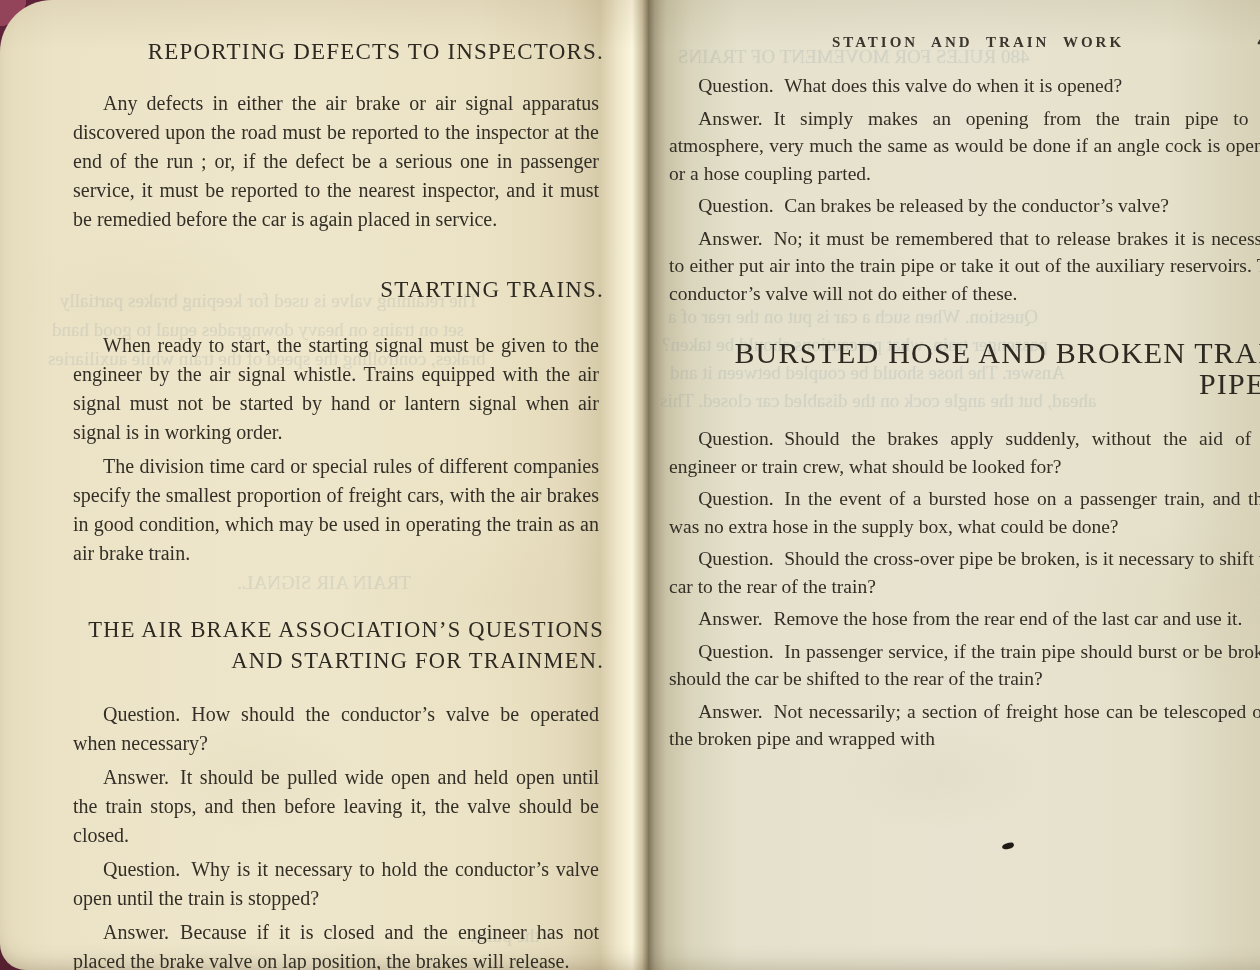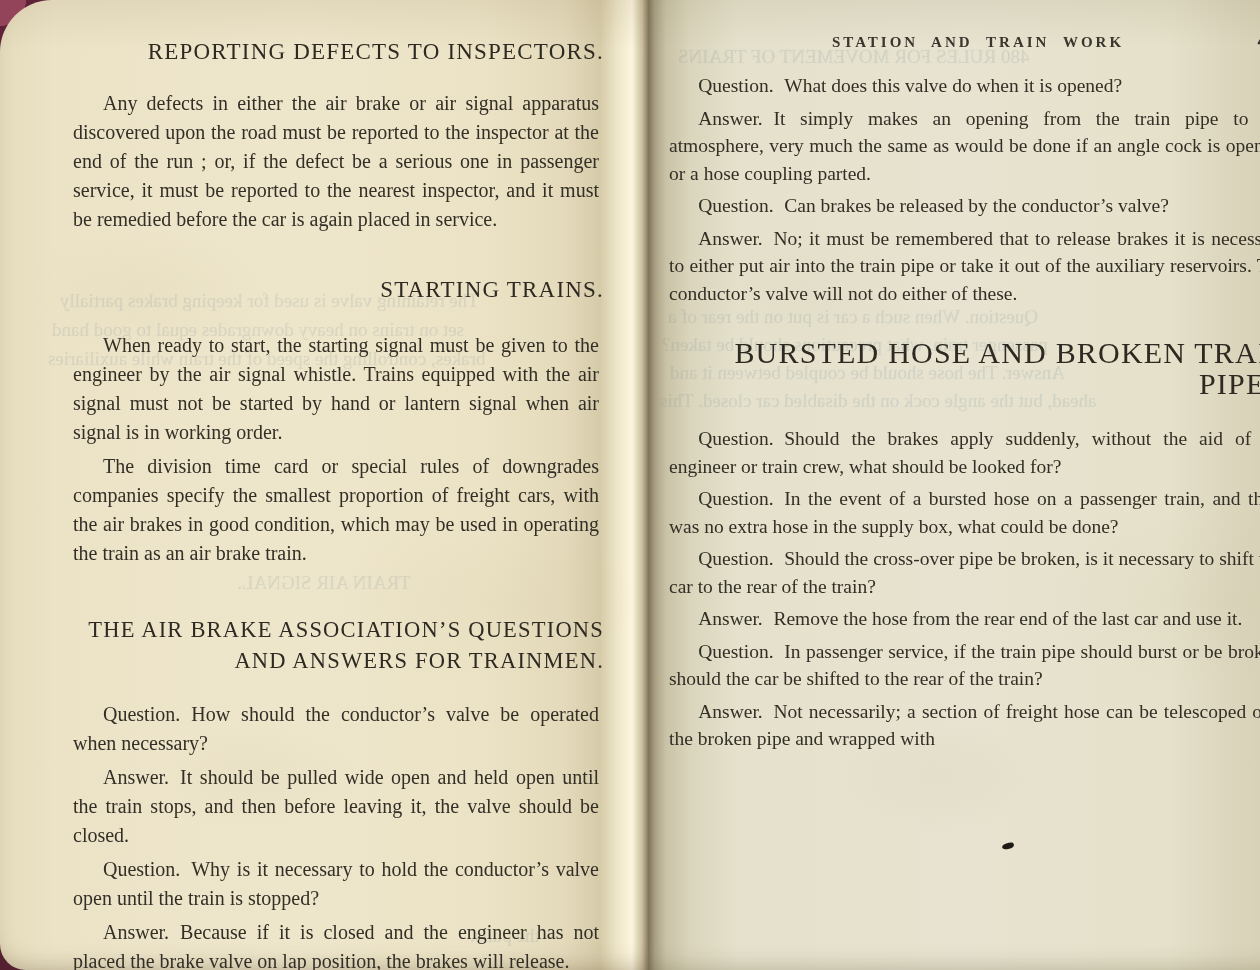--- a/index.html
+++ b/index.html
@@ -161,22 +161,22 @@
         <div class="bleed-line center" style="top: 572px;">TRAIN AIR SIGNAL.</div>
         <div class="bleed-line" style="top: 925px; left: 470px;">the pulls.</div>
       </div>
     <div class="texture"></div>
     <div class="page-inner">
       <div class="page-body" id="left-body">
           <div class="section-heading">REPORTING DEFECTS TO INSPECTORS.</div>
           <p class="para">Any defects in either the air brake or air signal apparatus discovered upon the road must be reported to the inspector at the end of the run ; or, if the defect be a serious one in passenger service, it must be reported to the nearest inspector, and it must be remedied before the car is again placed in service.</p>
           <div class="section-heading gap-large">STARTING TRAINS.</div>
           <p class="para">When ready to start, the starting signal must be given to the engineer by the air signal whistle.  Trains equipped with the air signal must not be started by hand or lantern signal when air signal is in working order.</p>
-          <p class="para">The division time card or special rules of downgrades companies specify the smallest proportion of freight cars, with the air brakes in good condition, which may be used in operating the train as an air brake train.</p>
-          <div class="section-heading two-line">THE AIR BRAKE ASSOCIATION’S QUESTIONS AND ANSWERS FOR TRAINMEN.</div>
+          <p class="para">The division time card or special rules of different companies specify the smallest proportion of freight cars, with the air brakes in good condition, which may be used in operating the train as an air brake train.</p>
+          <div class="section-heading two-line">THE AIR BRAKE ASSOCIATION’S QUESTIONS AND STARTING FOR TRAINMEN.</div>
           <p class="qa"><span class="qa-label">Question.</span>How should the conductor’s valve be operated when necessary?</p>
           <p class="qa"><span class="qa-label">Answer.</span>It should be pulled wide open and held open until the train stops, and then before leaving it, the valve should be closed.</p>
           <p class="qa"><span class="qa-label">Question.</span>Why is it necessary to hold the conductor’s valve open until the train is stopped?</p>
           <p class="qa"><span class="qa-label">Answer.</span>Because if it is closed and the engineer has not placed the brake valve on lap position, the brakes will release.</p>
         </div>
     </div>
   </div>
 
   <div class="page page-right">
     <div class="bleed" id="right-bleed">

